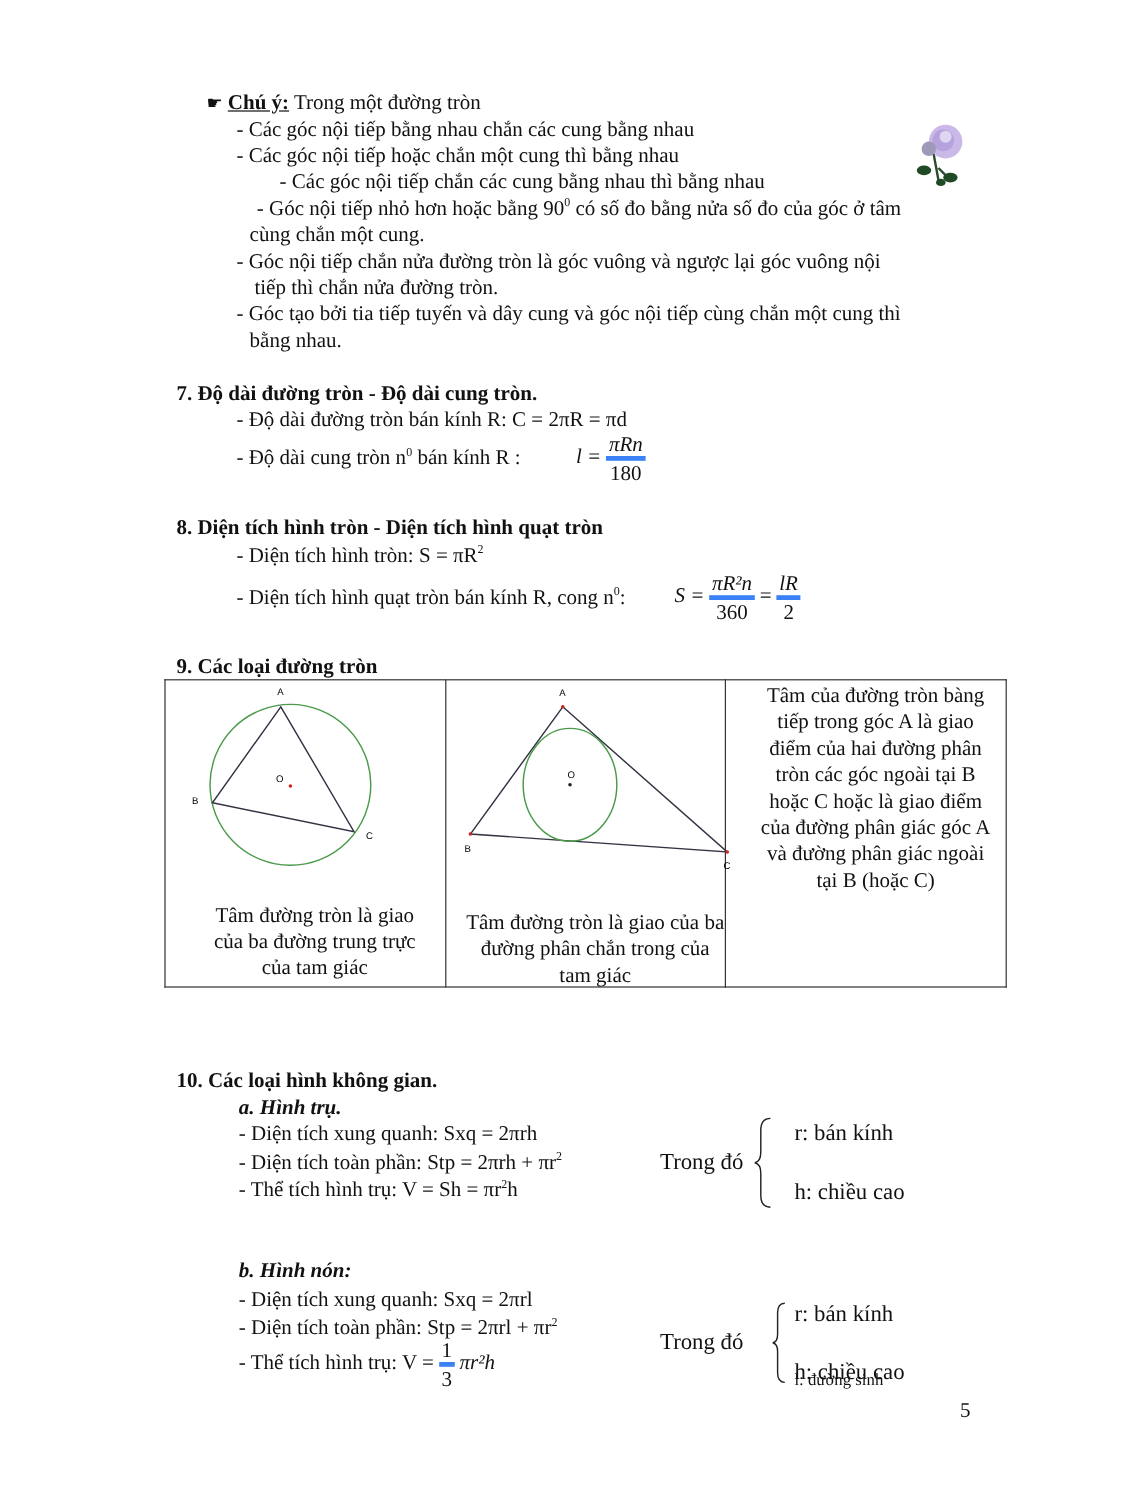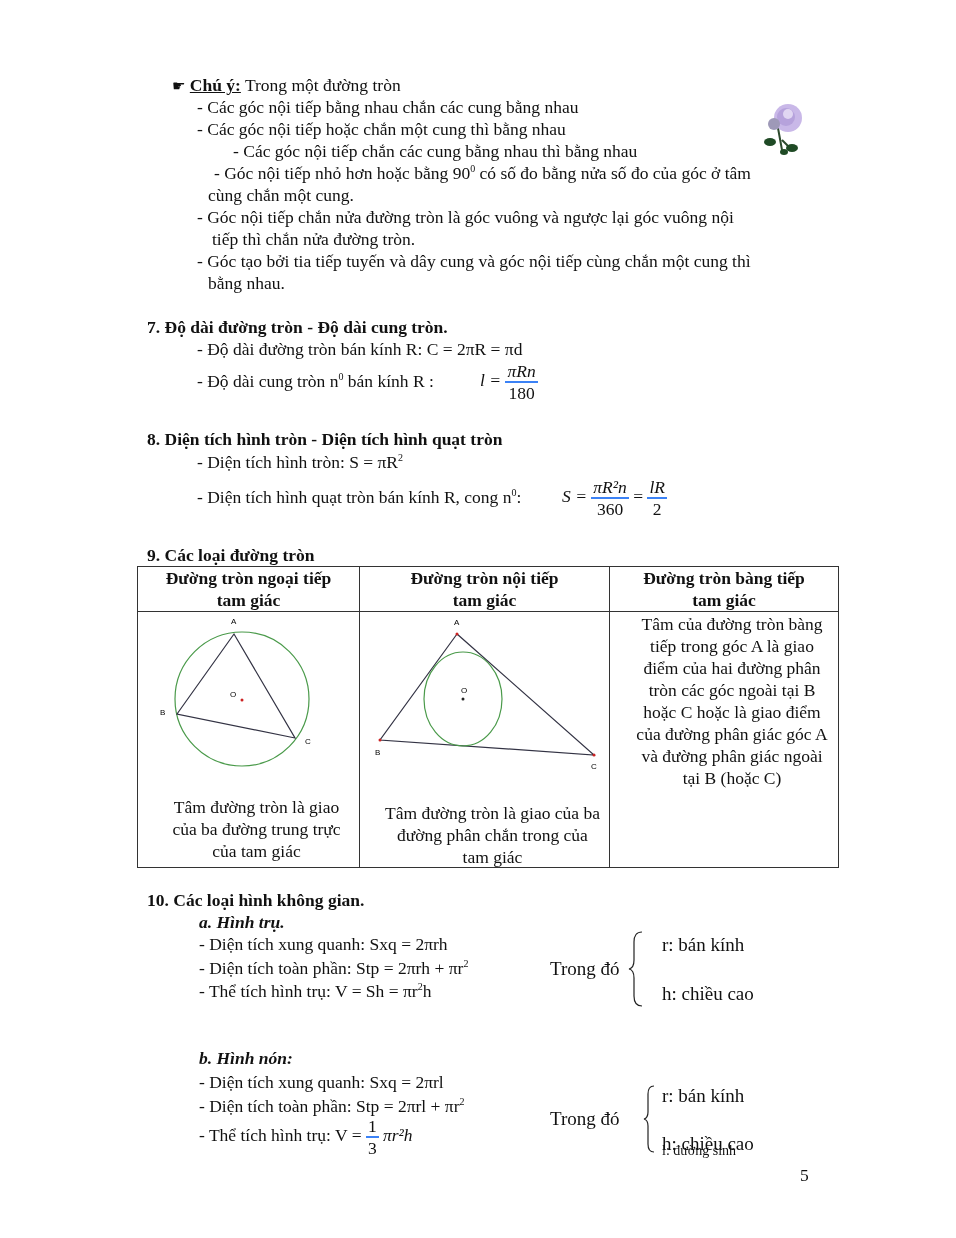--- a/index.html
+++ b/index.html
@@ -3,21 +3,21 @@
 <meta charset="utf-8">
 <style>
   html, body { margin: 0; padding: 0; background: #ffffff; }
   body { width: 956px; height: 1238px; position: relative; overflow: hidden;
          font-family: "Liberation Serif", "DejaVu Serif", serif; color: #111; font-size: 17.5px; }
   .abs { position: absolute; white-space: nowrap; line-height: 22px; }
   .bold { font-weight: bold; }
   .ital { font-style: italic; }
   sup { font-size: 10px; vertical-align: 7px; line-height: 0; }
   .frac { display: inline-block; vertical-align: middle; text-align: center; font-style: italic; line-height: 20px; }
-  .frac .num { display: block; border-bottom: 2px solid #3b82f6; padding: 0 2px; }
+  .frac .num { display: block; border-bottom: 4px solid #3b82f6; padding: 0 2px; }
   .frac .den { display: block; font-style: normal; }
   table.circles { position: absolute; left: 137px; top: 566px; width: 702px; border-collapse: collapse; }
   table.circles td, table.circles th { border: 1.5px solid #333; text-align: center; vertical-align: top; padding: 0; font-size: 17.5px; line-height: 22px; }
   table.circles th { font-weight: bold; height: 44px; }
   .cell-fig { height: 255px; position: relative; }
   .cell-fig svg { position: absolute; left: 0; top: 0; }
   .cap { position: absolute; left: 16px; right: 0; text-align: center; }
 </style>
 </head>
 <body>
@@ -71,25 +71,20 @@
 <div class="abs" style="left:562px; top:476px; line-height:40px;">
   <span class="ital">S =</span>
   <span class="frac"><span class="num">πR²n</span><span class="den">360</span></span>
   <span>=</span>
   <span class="frac"><span class="num">lR</span><span class="den">2</span></span>
 </div>
 
 <div class="abs bold" style="left:147px; top:544px;">9. Các loại đường tròn</div>
 <table class="circles">
   <tbody>
-      <tr>
-    <th style="width:221px;"><span>Đường tròn ngoại tiếp</span><br><span>tam giác</span></th>
-    <th style="width:249px;"><span>Đường tròn nội tiếp</span><br><span>tam giác</span></th>
-    <th><span>Đường tròn bàng tiếp</span><br><span>tam giác</span></th>
-  </tr>
   <tr>
     <td class="cell-fig">
       <svg width="221" height="255">
         <circle cx="104" cy="87" r="67" fill="none" stroke="#4a9a4a" stroke-width="1.2"></circle>
         <polygon points="96,22 39,102 157,126" fill="none" stroke="#333344" stroke-width="1.2"></polygon>
         <circle cx="104" cy="88" r="1.5" fill="#cc2222"></circle>
         <text x="93" y="12" font-size="8" font-family="Liberation Sans, sans-serif">A</text>
         <text x="22" y="103" font-size="8" font-family="Liberation Sans, sans-serif">B</text>
         <text x="167" y="132" font-size="8" font-family="Liberation Sans, sans-serif">C</text>
         <text x="92" y="85" font-size="8" font-family="Liberation Sans, sans-serif">O</text>

